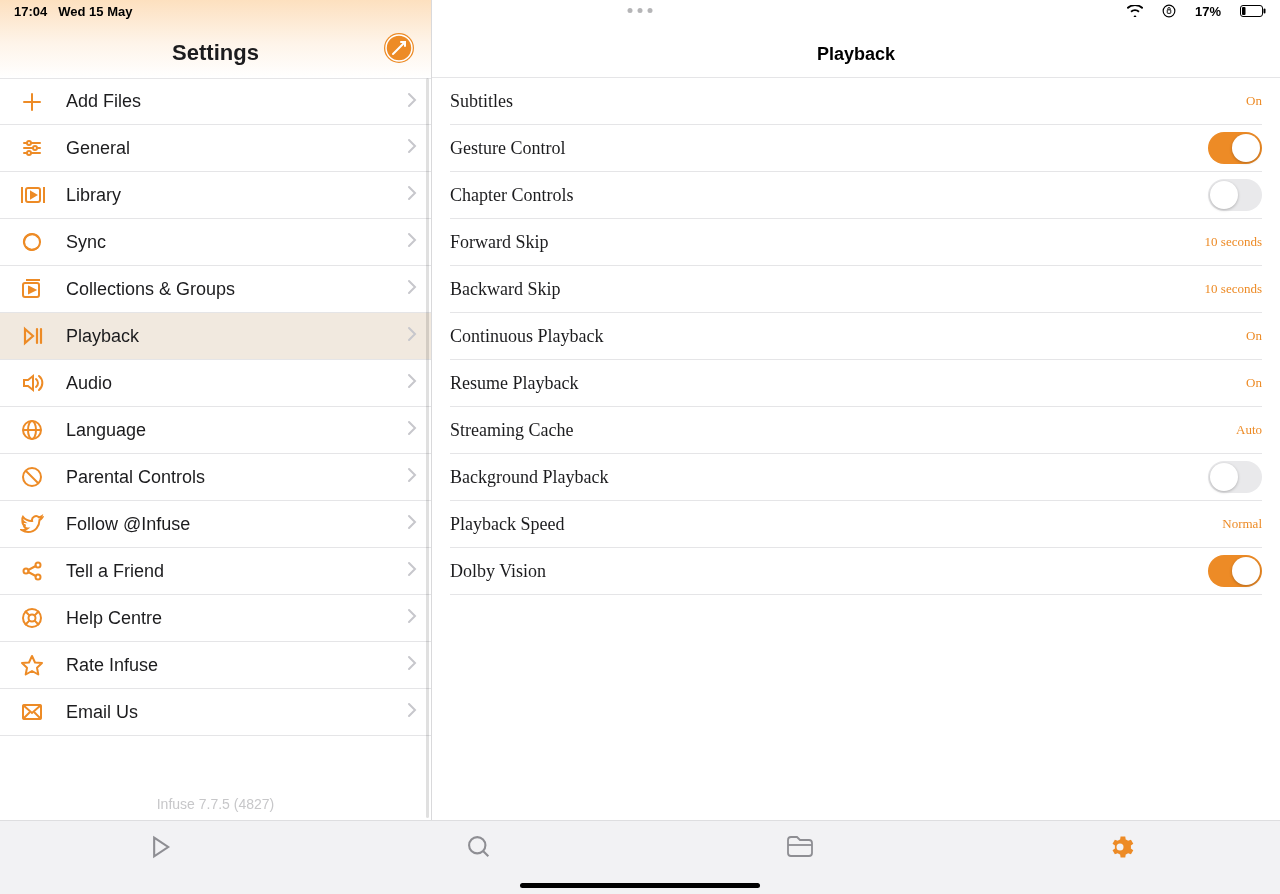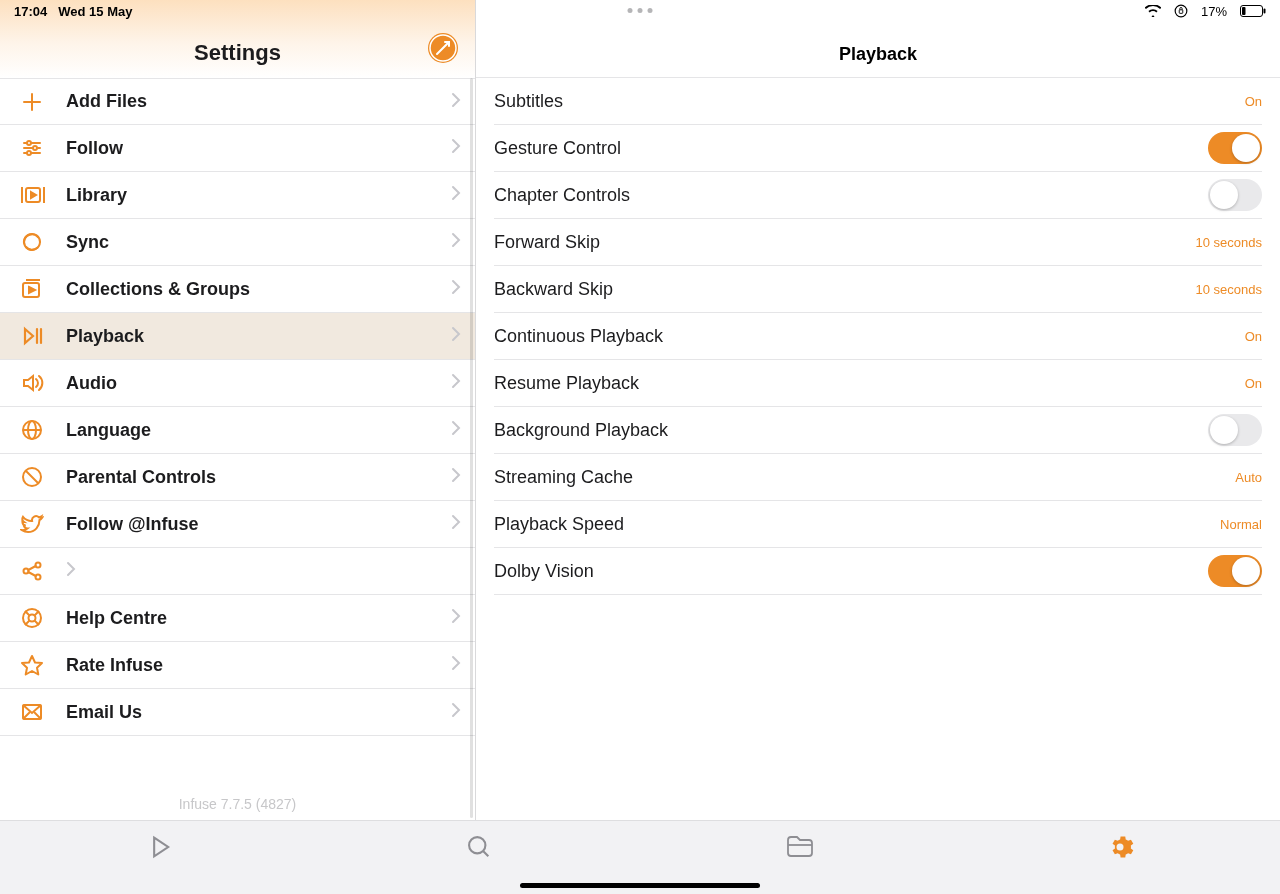--- a/index.html
+++ b/index.html
@@ -18,21 +18,21 @@
       height: 22px;
       display: flex;
       align-items: center;
       font-size: 13px;
       padding: 0 14px;
       z-index: 10;
     }
     .status-left { font-weight: 600; display:flex; align-items:flex-start; gap:11px;}
     .status-left .time { font-weight: 600; }
     .status-left .date { font-weight: 600; }
-    .status-right { margin-left: auto; display:flex; align-items:center; gap:13px; font-size:13px; font-weight:400;}
+    .status-right { margin-left: auto; display:flex; align-items:center; gap:19px; font-size:13px; font-weight:700;}
     .status-right svg { display:block; }
     
     .multitask-dots {
       position: absolute;
       top: 8px;
       left: 50%;
       transform: translateX(-50%);
       display: flex;
       gap: 5px;
       z-index: 9;
@@ -41,21 +41,21 @@
       width: 5px; height: 5px; border-radius: 50%; background: #b5b5b7;
     }
     
     .container {
       display: flex;
       position: absolute;
       top: 0; left: 0; right: 0;
       height: 820px;
     }
     .sidebar {
-      width: 476px;
+      width: 432px;
       border-right: 1px solid #d9d9db;
       display: flex;
       flex-direction: column;
       background: #fff;
       position: relative;
     }
     .sidebar-head {
       height: 78px;
       background: linear-gradient(180deg, #fde0bf 0%, #fef4e9 55%, #fff 100%);
       display: flex;
@@ -80,21 +80,20 @@
       overflow-y: auto;
     }
     .row {
       display: flex;
       align-items: center;
       height: 47px;
       padding: 0 14px 0 20px;
       border-bottom: 1px solid #e5e5e7;
       cursor: pointer;
       background: #fff;
-      font-weight: bold;
     }
     .row:first-child { border-top: 1px solid #e5e5e7; }
     .row.selected { background: #f1e9df; }
     .row-icon {
       width: 28px;
       display: flex;
       align-items: center;
       justify-content: flex-start;
       margin-right: 18px;
       color: #ed8b26;
@@ -132,21 +131,21 @@
       display: flex;
       align-items: flex-end;
       justify-content: center;
       padding-bottom: 12px;
       border-bottom: 1px solid #e5e5e7;
     }
     .detail-header-title {
       font-size: 18px;
       font-weight: 600;
     }
-    .detail-list { padding: 0 18px 0 18px; }
+    .detail-list { padding: 0 18px 0 18px; font-family: Liberation Serif, serif; }
     .drow {
       display: flex;
       align-items: center;
       height: 47px;
       border-bottom: 1px solid #e5e5e7;
     }
     .drow-label {
       flex: 1;
       font-size: 18px;
       color: #1c1c1e;
@@ -270,21 +269,21 @@
           <span class="row-icon">
             <svg width="24" height="24" viewBox="0 0 24 24" fill="none" stroke="#ed8b26" stroke-width="2" stroke-linecap="round">
               <line x1="4" y1="7" x2="20" y2="7"></line>
               <circle cx="9" cy="7" r="2" fill="#fff"></circle>
               <line x1="4" y1="12" x2="20" y2="12"></line>
               <circle cx="15" cy="12" r="2" fill="#fff"></circle>
               <line x1="4" y1="17" x2="20" y2="17"></line>
               <circle cx="9" cy="17" r="2" fill="#fff"></circle>
             </svg>
           </span>
-          <span class="row-label">Follow</span>
+          <span class="row-label">General</span>
           <span class="row-chevron"><svg width="10" height="16" viewBox="0 0 10 16" fill="none" stroke="#c7c7cc" stroke-width="2" stroke-linecap="round">
               <polyline points="2,2 8,8 2,14"></polyline>
             </svg></span>
         </div>
         <div class="row">
           <span class="row-icon">
             <svg width="26" height="24" viewBox="0 0 26 24" fill="none" stroke="#ed8b26" stroke-width="2">
               <line x1="2" y1="4" x2="2" y2="20"></line>
               <line x1="24" y1="4" x2="24" y2="20"></line>
               <rect x="6" y="5" width="14" height="14" rx="2"></rect>
@@ -388,20 +387,21 @@
         <div class="row">
           <span class="row-icon">
             <svg width="24" height="24" viewBox="0 0 24 24" fill="none" stroke="#ed8b26" stroke-width="2" stroke-linecap="round">
               <circle cx="6" cy="12" r="2.5"></circle>
               <circle cx="18" cy="6" r="2.5"></circle>
               <circle cx="18" cy="18" r="2.5"></circle>
               <line x1="8.3" y1="11" x2="15.7" y2="7"></line>
               <line x1="8.3" y1="13" x2="15.7" y2="17"></line>
             </svg>
           </span>
+          <span class="row-label">Tell a Friend</span>
           <span class="row-chevron"><svg width="10" height="16" viewBox="0 0 10 16" fill="none" stroke="#c7c7cc" stroke-width="2" stroke-linecap="round">
               <polyline points="2,2 8,8 2,14"></polyline>
             </svg></span>
         </div>
         <div class="row">
           <span class="row-icon">
             <svg width="24" height="24" viewBox="0 0 24 24" fill="none" stroke="#ed8b26" stroke-width="2">
               <circle cx="12" cy="12" r="9"></circle>
               <circle cx="12" cy="12" r="3.5"></circle>
               <line x1="5" y1="5" x2="9.5" y2="9.5"></line>
@@ -476,30 +476,30 @@
         </div>
         <div class="drow">
           <span class="drow-label">Continuous Playback</span>
           <span class="drow-value">On</span>
         </div>
         <div class="drow">
           <span class="drow-label">Resume Playback</span>
           <span class="drow-value">On</span>
         </div>
         <div class="drow">
+          <span class="drow-label">Streaming Cache</span>
+          <span class="drow-value">Auto</span>
+        </div>
+        <div class="drow">
           <span class="drow-label">Background Playback</span>
           <div class="switch off">
             <div class="knob"></div>
           </div>
         </div>
         <div class="drow">
-          <span class="drow-label">Streaming Cache</span>
-          <span class="drow-value">Auto</span>
-        </div>
-        <div class="drow">
           <span class="drow-label">Playback Speed</span>
           <span class="drow-value">Normal</span>
         </div>
         <div class="drow">
           <span class="drow-label">Dolby Vision</span>
           <div class="switch on">
             <div class="knob"></div>
           </div>
         </div>
       </div>

